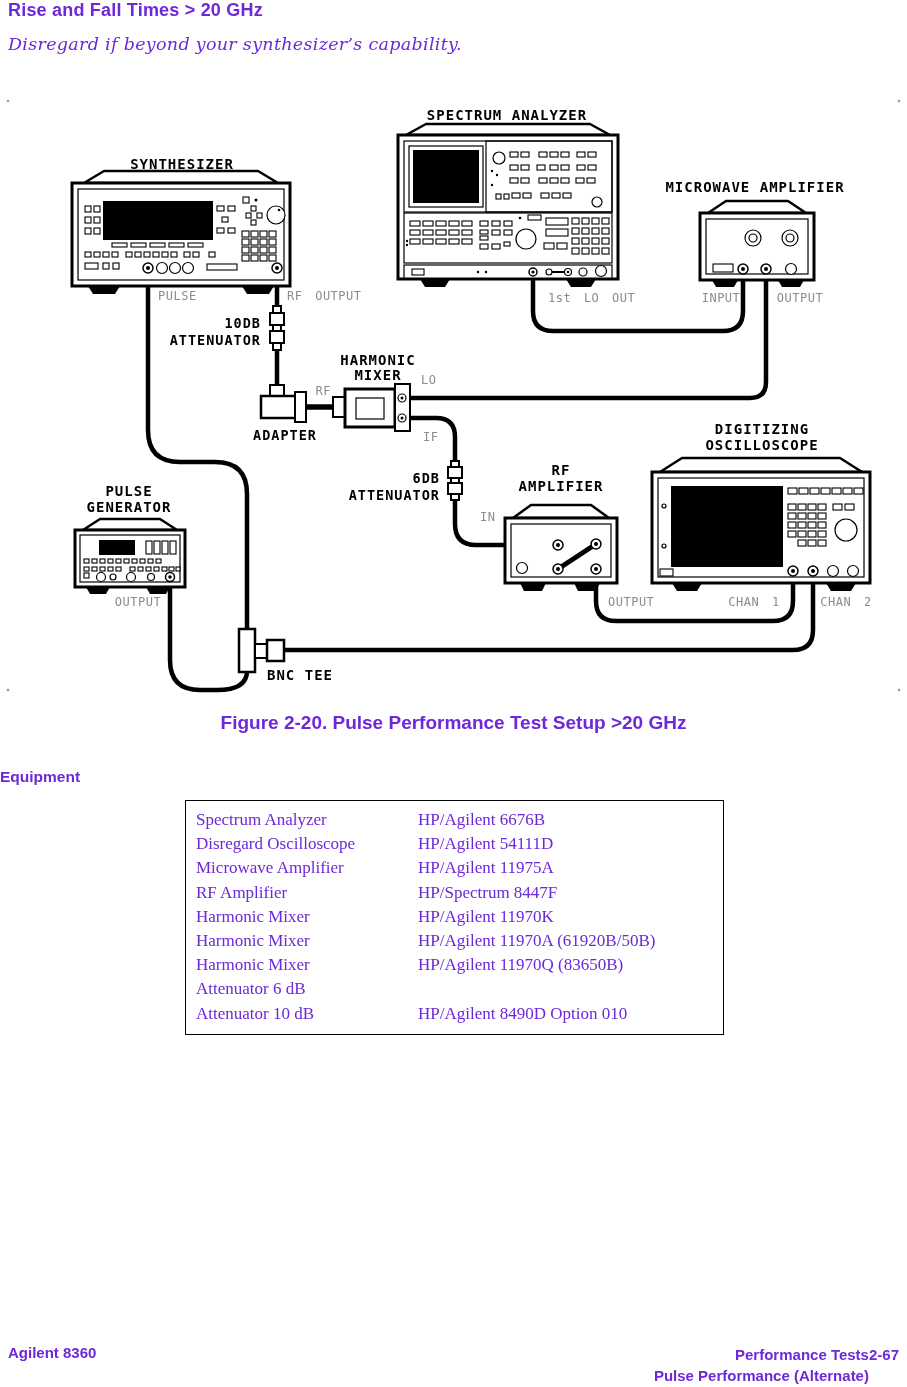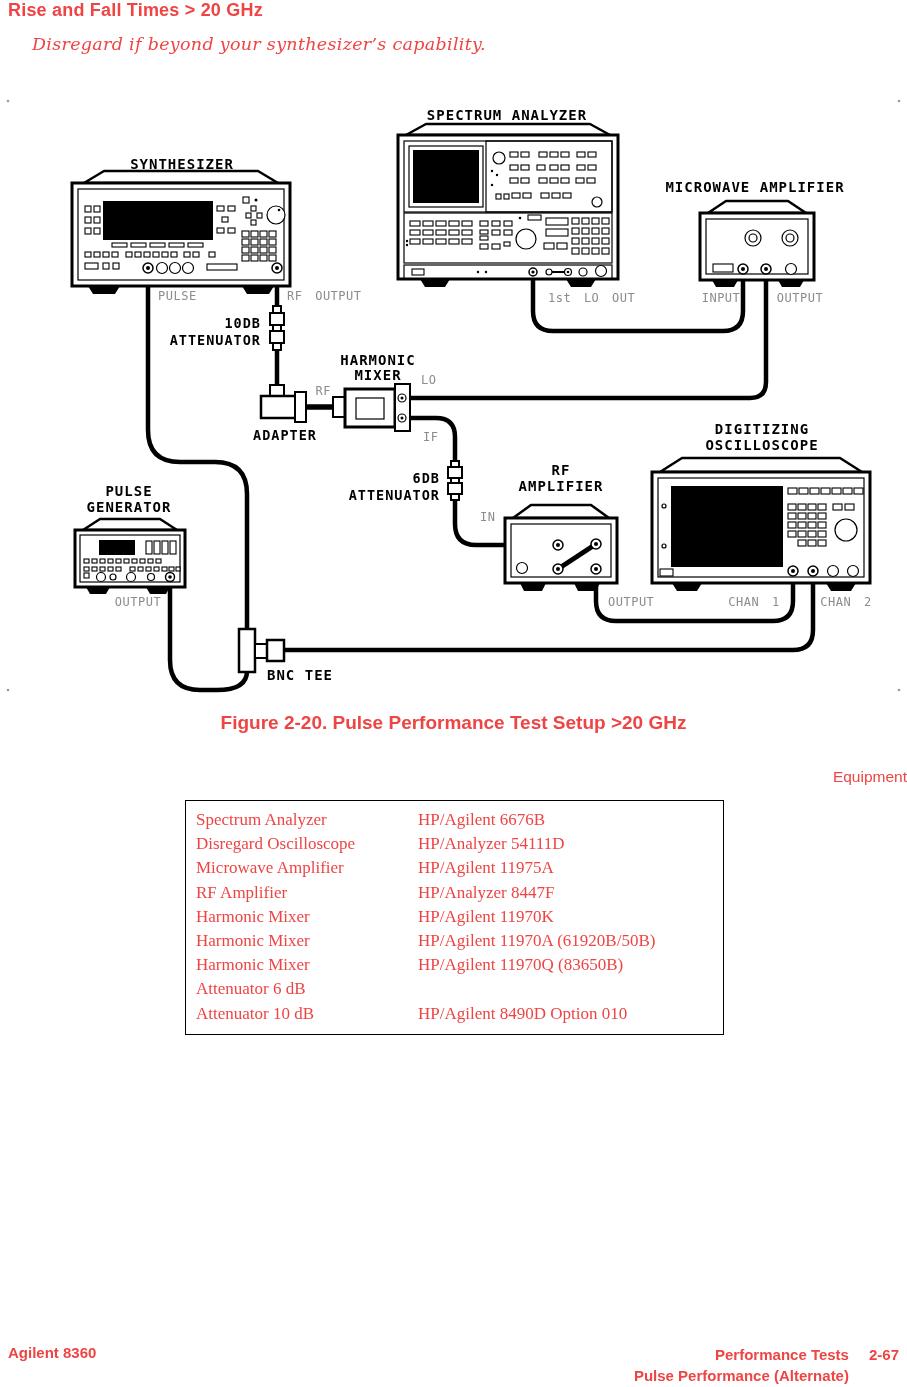--- a/index.html
+++ b/index.html
@@ -1,31 +1,31 @@
 <!DOCTYPE html>
 <html><head>
 <meta charset="utf-8">
 <style>
   html,body{margin:0;padding:0;background:#fff;}
   .page{position:relative;width:907px;height:1387px;background:#fff;overflow:hidden;
-        font-family:"Liberation Sans",sans-serif;color:#ef4444;}
+        font-family:"Liberation Sans",sans-serif;color:#6d28d9;}
   .doc-title{position:absolute;left:8px;top:0px;font-size:18px;font-weight:bold;letter-spacing:0.2px;}
   .doc-subtitle{position:absolute;left:8px;top:34px;font-family:"DejaVu Serif",serif;
-        font-style:italic;font-size:17.5px;letter-spacing:0.3px;margin-left:24px;}
+        font-style:italic;font-size:17.5px;letter-spacing:0.3px;}
   .fig-caption{position:absolute;left:0;top:712px;width:907px;text-align:center;
         font-size:19px;font-weight:bold;}
-  .eq-heading{position:absolute;left:0;top:768px;width:907px;text-align:right;
-        font-size:15.5px;font-weight:normal;}
+  .eq-heading{position:absolute;left:0;top:768px;width:907px;text-align:left;
+        font-size:15.5px;font-weight:bold;}
   .eq-table{position:absolute;left:185px;top:800px;width:539px;box-sizing:border-box;
         border:1.5px solid #000;padding:7px 8px 8px 10px;
         font-family:"Liberation Serif",serif;font-size:17px;}
   .eq-row{display:grid;grid-template-columns:222px 1fr;line-height:24.2px;}
   .footer-left{position:absolute;left:8px;top:1344px;font-size:15px;font-weight:bold;}
   .footer-right{position:absolute;right:8px;top:1344px;display:flex;align-items:flex-start;
-        font-size:15px;font-weight:bold;gap:20px;}
+        font-size:15px;font-weight:bold;}
   .footer-right .fr-col{text-align:right;line-height:21px;}
   .footer-right .fr-page{line-height:21px;}
   
   .body{fill:#fff;stroke:#000;stroke-width:3;}
   .lid{fill:#fff;stroke:#000;stroke-width:2.5;stroke-linejoin:round;}
   .inner{fill:none;stroke:#000;stroke-width:1.2;}
   .b{fill:#fff;stroke:#000;stroke-width:1.1;}
   .scr{fill:#000;}
   .ft{fill:#000;stroke:none;}
   .cable{fill:none;stroke:#000;stroke-width:4.5;}
@@ -489,29 +489,29 @@
   <div class="eq-heading">Equipment</div>
 
   <div class="eq-table">
     <div>
         <div class="eq-row">
           <span>Spectrum Analyzer</span>
           <span>HP/Agilent 6676B</span>
         </div>
         <div class="eq-row">
           <span>Disregard Oscilloscope</span>
-          <span>HP/Analyzer 54111D</span>
+          <span>HP/Agilent 54111D</span>
         </div>
         <div class="eq-row">
           <span>Microwave Amplifier</span>
           <span>HP/Agilent 11975A</span>
         </div>
         <div class="eq-row">
           <span>RF Amplifier</span>
-          <span>HP/Analyzer 8447F</span>
+          <span>HP/Spectrum 8447F</span>
         </div>
         <div class="eq-row">
           <span>Harmonic Mixer</span>
           <span>HP/Agilent 11970K</span>
         </div>
         <div class="eq-row">
           <span>Harmonic Mixer</span>
           <span>HP/Agilent 11970A (61920B/50B)</span>
         </div>
         <div class="eq-row">

